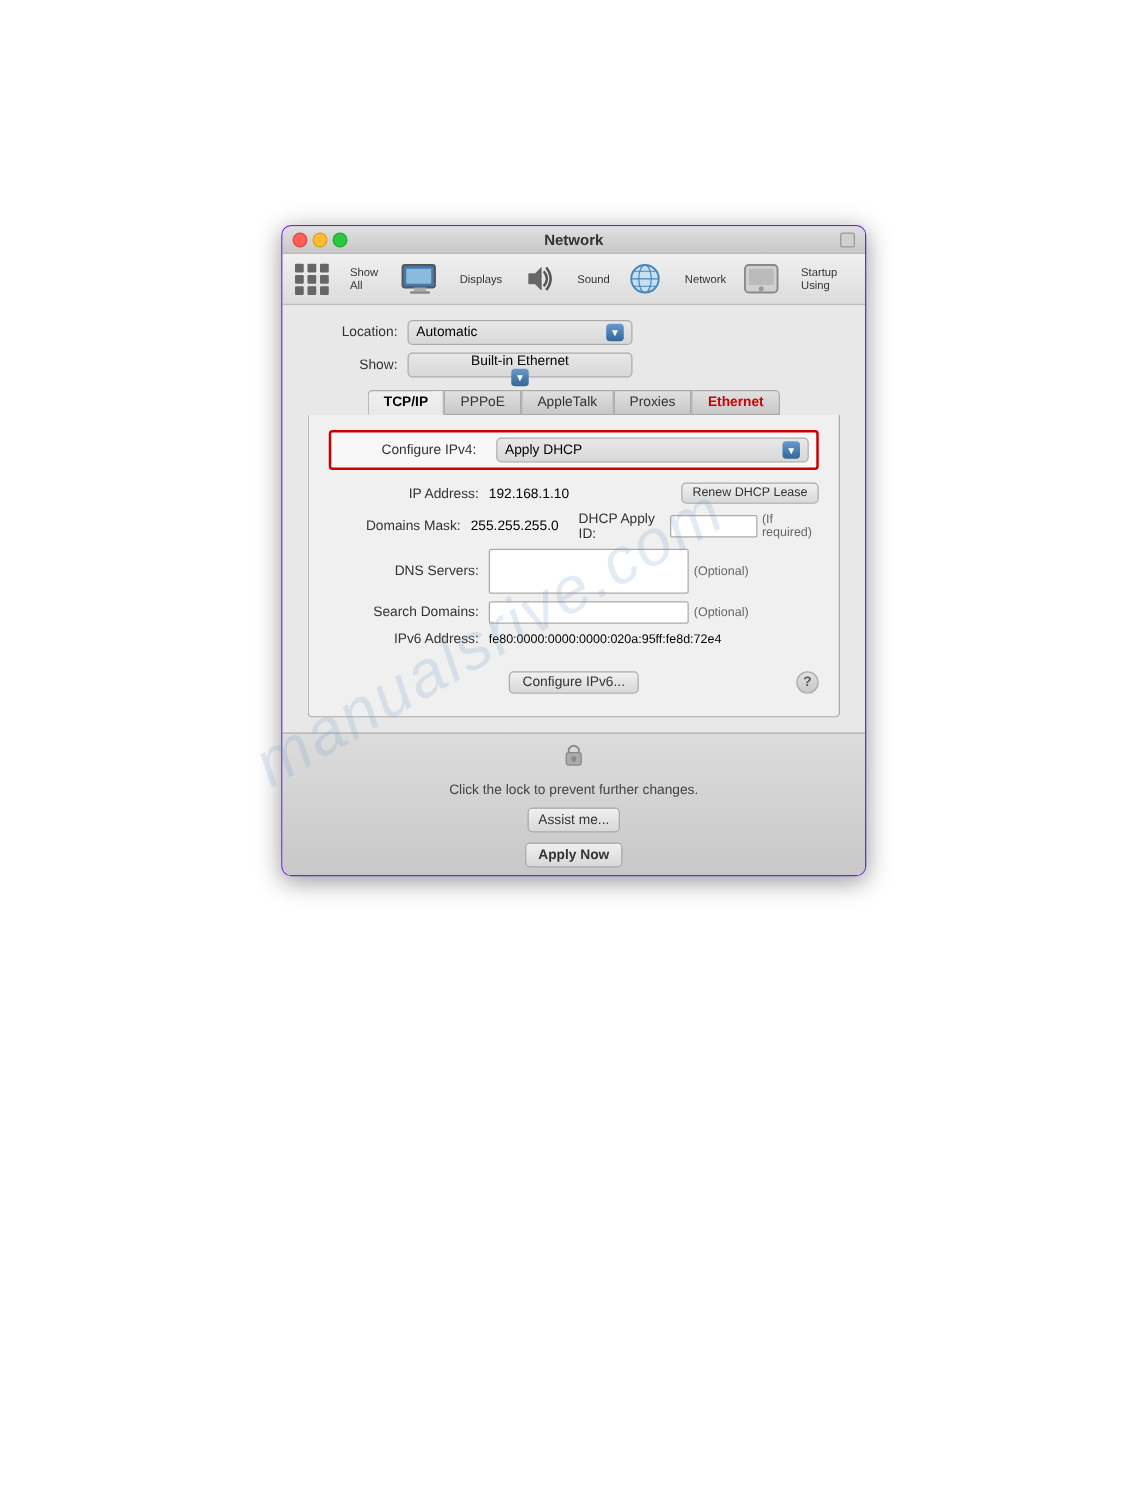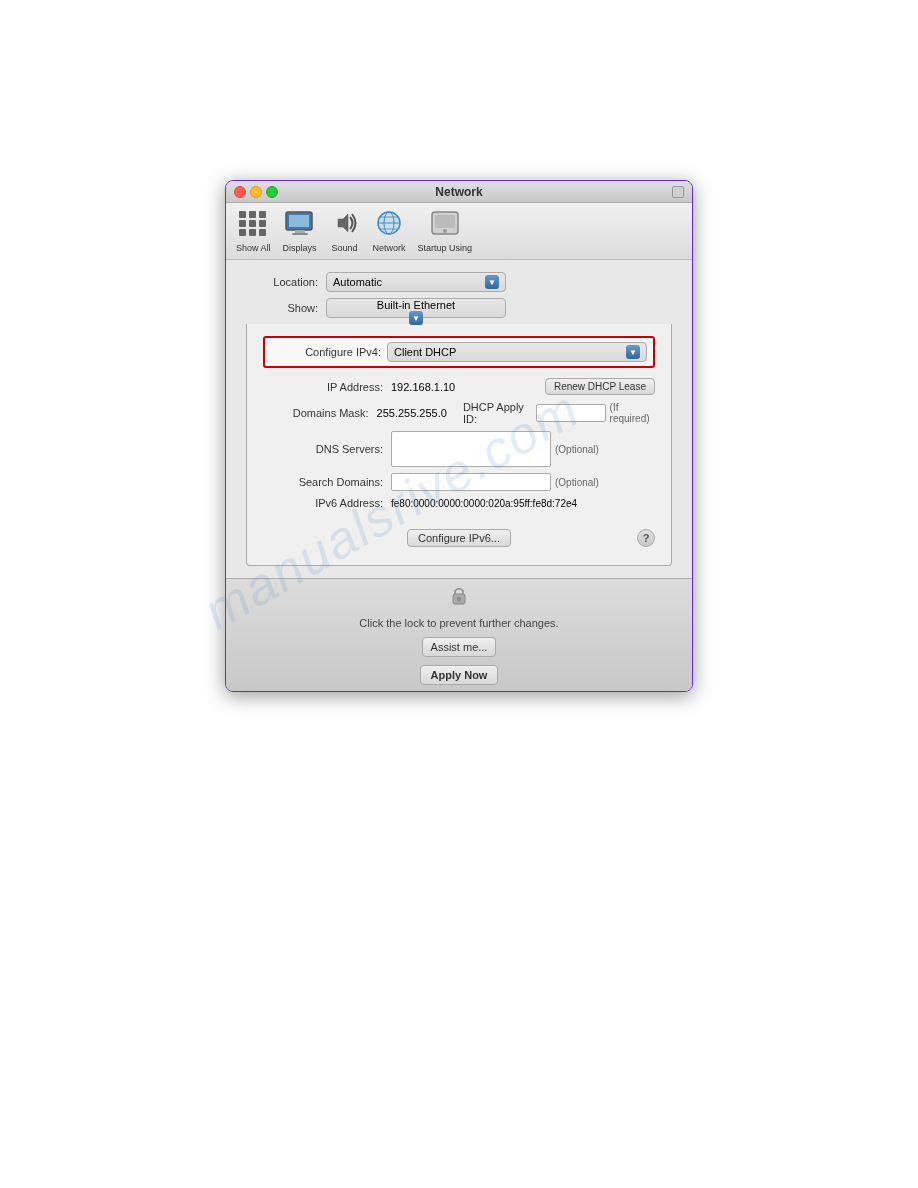--- a/index.html
+++ b/index.html
@@ -86,23 +86,23 @@
     .toolbar {
       background: linear-gradient(to bottom, #f0f0f0, #dcdcdc);
       padding: 6px 10px;
       display: flex;
       align-items: center;
       gap: 12px;
       border-bottom: 1px solid #bbb;
     }
     .toolbar-item {
       display: flex;
-      flex-direction: column;
-      align-items: center;
-      gap: 6px;
+      flex-direction: row;
+      align-items: center;
+      gap: 16px;
       cursor: pointer;
     }
     .toolbar-item-label {
       font-size: 9px;
       color: #333;
     }
     .tb-icon {
       width: 32px;
       height: 28px;
       display: flex;
@@ -215,21 +215,21 @@
       align-items: center;
       margin-bottom: 10px;
       border: 2px solid #cc0000;
       padding: 4px 6px;
       border-radius: 3px;
       background: #f8f8f8;
     }
     .config-label {
       width: 110px;
       text-align: right;
-      margin-right: 6px;
+      margin-right: 16px;
       font-size: 11px;
       color: #333;
     }
 
     
     .net-row {
       display: flex;
       align-items: center;
       margin-bottom: 6px;
     }
@@ -457,27 +457,34 @@
     </div>
 
     <div class="field-row">
       <div class="field-label">Show:</div>
       <div class="mac-select" style="max-width:180px;flex-direction:column;">
         <span>Built-in Ethernet</span>
         <div class="mac-select-arrow">▼</div>
       </div>
     </div>
 
+    <div class="tabs-container">
+      <div class="tab active">TCP/IP</div>
+      <div class="tab">PPPoE</div>
+      <div class="tab">AppleTalk</div>
+      <div class="tab">Proxies</div>
+      <div class="tab highlighted">Ethernet</div>
+    </div>
 
     <div class="tab-panel">
 
       <div class="configure-row">
         <div class="config-label">Configure IPv4:</div>
         <div class="mac-select" style="flex:1;">
-          <span>Client DHCP</span>
+          <span>Apply DHCP</span>
           <div class="mac-select-arrow">▼</div>
         </div>
       </div>
 
       <div class="net-row">
         <div class="net-label">IP Address:</div>
         <div class="net-value">192.168.1.10</div>
         <div class="spacer"></div>
         <button class="dhcp-btn">Renew DHCP Lease</button>
       </div>

